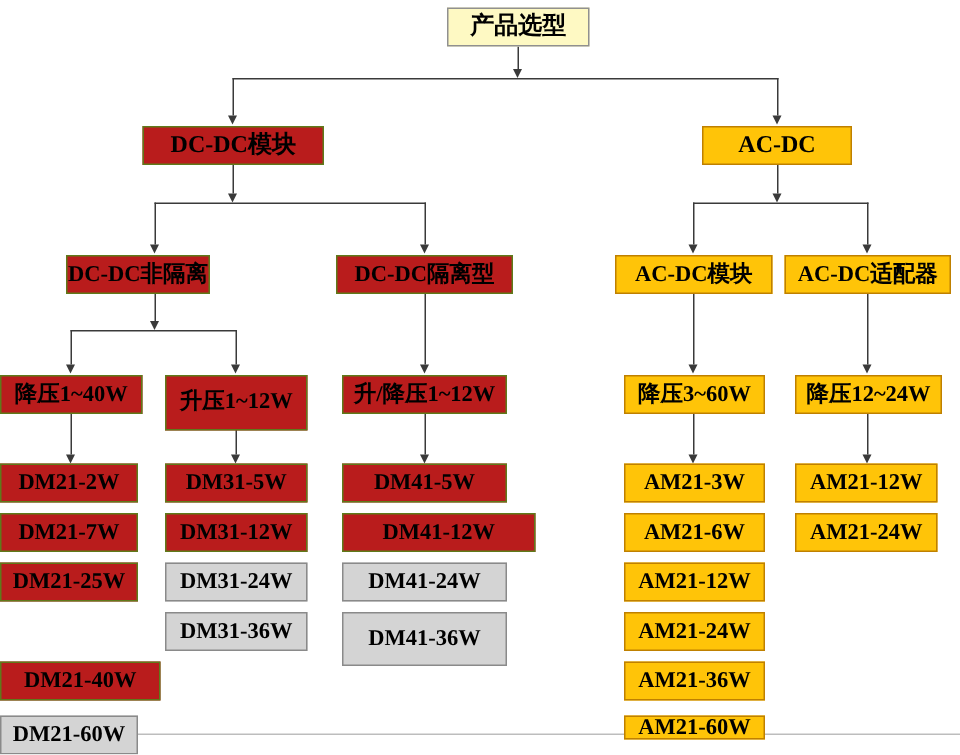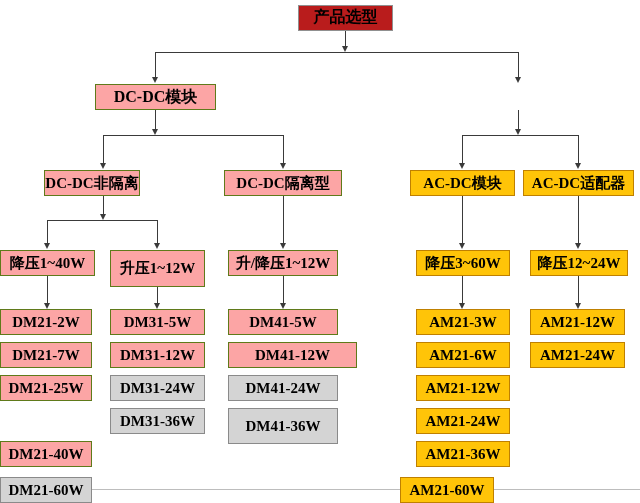--- a/index.html
+++ b/index.html
@@ -4,22 +4,22 @@
 <style>
   html,body{margin:0;padding:0;background:#ffffff;}
   .canvas{
     position:relative;width:640px;height:503px;background:#ffffff;overflow:hidden;
     font-family:"Liberation Serif","DejaVu Serif",serif;font-weight:bold;color:#000000;
   }
   .node{
     position:absolute;height:24px;display:flex;align-items:center;justify-content:center;
     font-size:15px;white-space:nowrap;box-sizing:border-box;line-height:1;
   }
-  .white{background:#b91c1c;border:1px solid #909090;font-family:Liberation Mono, monospace;}
-  .green{background:#fca5a5;border:1px solid #5f7a1a;}
+  .white{background:#fef9c3;border:1px solid #909090;}
+  .green{background:#b91c1c;border:1px solid #5f7a1a;}
   .yellow{background:#ffc408;border:1px solid #bf8000;}
   .gray{background:#d4d4d4;border:1px solid #8a8a8a;}
   .vline{position:absolute;width:1px;background:#3a3a3a;}
   .hline{position:absolute;height:1px;background:#3a3a3a;}
   .arrow{
     position:absolute;width:0;height:0;
     border-left:3px solid transparent;border-right:3px solid transparent;
     border-top:6px solid #3a3a3a;
   }
   .bottom-rule{position:absolute;left:0;top:489px;width:640px;height:1px;background:#bdbdbd;}
@@ -77,51 +77,52 @@
   <div class="vline" style="left:462px;top:276px;height:27px"></div>
   <div class="arrow" style="left:459px;top:303px"></div>
   <div class="vline" style="left:578px;top:276px;height:27px"></div>
   <div class="arrow" style="left:575px;top:303px"></div>
 
   <div class="bottom-rule"></div>
 
   <div class="node white" style="left:298px;top:5px;width:95px;height:26px;font-size:16px">产品选型</div>
 
   <div class="node green" style="left:95px;top:84px;width:121px;height:26px;font-size:16px">DC-DC模块</div>
+  <div class="node yellow" style="left:468px;top:84px;width:100px;height:26px;font-size:16px">AC-DC</div>
 
   <div class="node green" style="left:44px;top:170px;width:96px;height:26px">DC-DC非隔离</div>
   <div class="node green" style="left:224px;top:170px;width:118px;height:26px">DC-DC隔离型</div>
   <div class="node yellow" style="left:523px;top:170px;width:111px;height:26px">AC-DC适配器</div>
   <div class="node yellow" style="left:410px;top:170px;width:105px;height:26px">AC-DC模块</div>
 
   <div class="node green" style="left:0px;top:250px;width:95px;height:26px">降压1~40W</div>
   <div class="node green" style="left:110px;top:250px;width:95px;height:37px">升压1~12W</div>
   <div class="node green" style="left:228px;top:250px;width:110px;height:26px">升/降压1~12W</div>
   <div class="node yellow" style="left:416px;top:250px;width:94px;height:26px">降压3~60W</div>
   <div class="node yellow" style="left:530px;top:250px;width:98px;height:26px">降压12~24W</div>
 
   <div class="node green" style="left:0px;top:309px;width:92px;height:26px">DM21-2W</div>
   <div class="node green" style="left:0px;top:342px;width:92px;height:26px">DM21-7W</div>
   <div class="node green" style="left:0px;top:375px;width:92px;height:26px">DM21-25W</div>
-  <div class="node green" style="left:0px;top:441px;width:92px;height:26px">DM21-40W</div>
+  <div class="node green" style="left:0px;top:441px;width:107px;height:26px">DM21-40W</div>
   <div class="node gray" style="left:0px;top:477px;width:92px;height:26px">DM21-60W</div>
 
   <div class="node green" style="left:110px;top:309px;width:95px;height:26px">DM31-5W</div>
   <div class="node green" style="left:110px;top:342px;width:95px;height:26px">DM31-12W</div>
   <div class="node gray" style="left:110px;top:375px;width:95px;height:26px">DM31-24W</div>
   <div class="node gray" style="left:110px;top:408px;width:95px;height:26px">DM31-36W</div>
 
   <div class="node green" style="left:228px;top:309px;width:110px;height:26px">DM41-5W</div>
   <div class="node green" style="left:228px;top:342px;width:129px;height:26px">DM41-12W</div>
   <div class="node gray" style="left:228px;top:375px;width:110px;height:26px">DM41-24W</div>
   <div class="node gray" style="left:228px;top:408px;width:110px;height:36px">DM41-36W</div>
 
   <div class="node yellow" style="left:416px;top:309px;width:94px;height:26px">AM21-3W</div>
   <div class="node yellow" style="left:416px;top:342px;width:94px;height:26px">AM21-6W</div>
   <div class="node yellow" style="left:416px;top:375px;width:94px;height:26px">AM21-12W</div>
   <div class="node yellow" style="left:416px;top:408px;width:94px;height:26px">AM21-24W</div>
   <div class="node yellow" style="left:416px;top:441px;width:94px;height:26px">AM21-36W</div>
-  <div class="node yellow" style="left:400px;top:477px;width:94px;height:26px">AM21-60W</div>
+  <div class="node yellow" style="left:416px;top:477px;width:94px;height:16px">AM21-60W</div>
 
   <div class="node yellow" style="left:530px;top:309px;width:95px;height:26px">AM21-12W</div>
   <div class="node yellow" style="left:530px;top:342px;width:95px;height:26px">AM21-24W</div>
 
 </div>
 
 </body></html>

